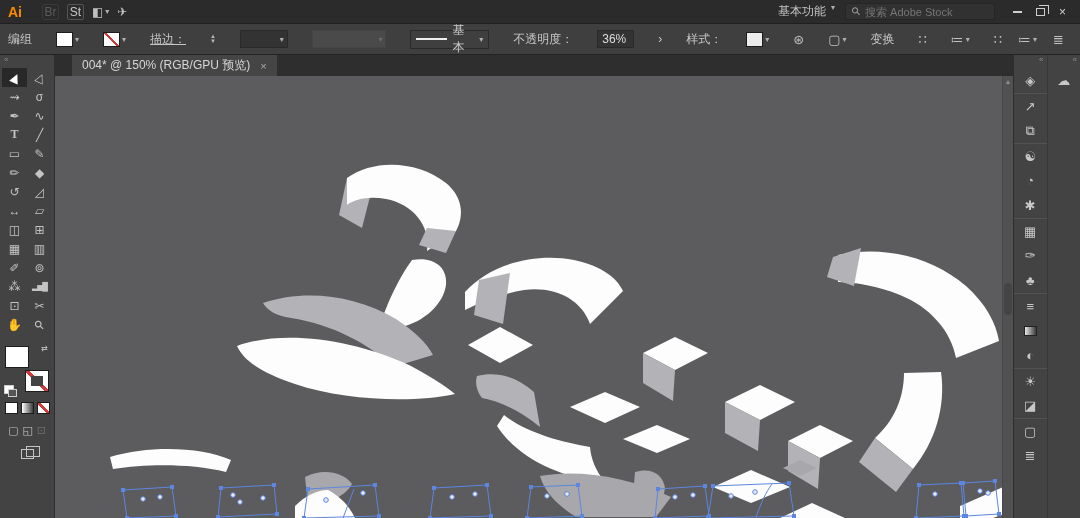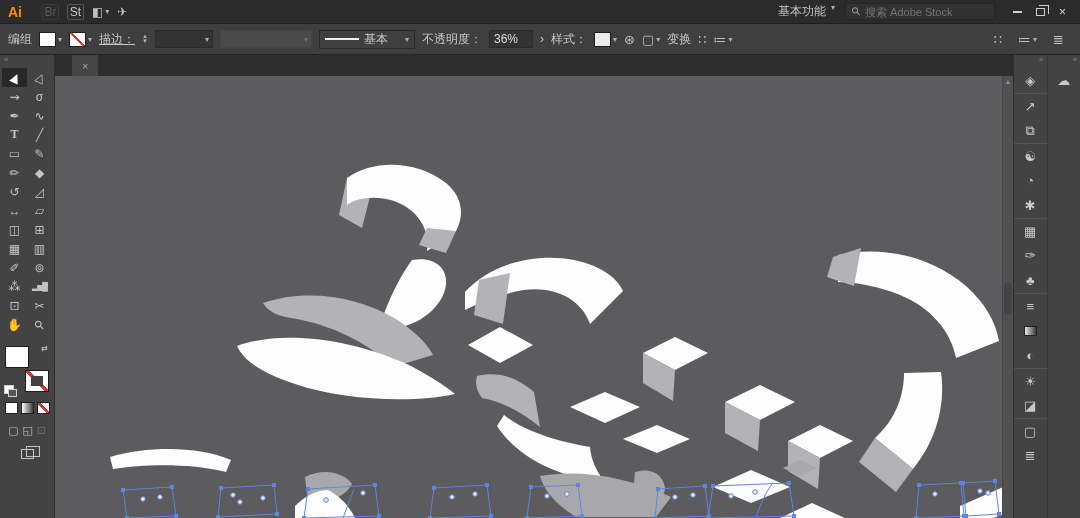--- a/index.html
+++ b/index.html
@@ -27,21 +27,21 @@
   .searchbox{display:flex;align-items:center;gap:5px;background:#313131;border:1px solid #252525;height:17px;width:150px;padding:0 6px;border-radius:2px;}
   .searchbox input{background:transparent;border:none;outline:none;color:#8a8a8a;font-size:11px;width:118px;font-family:inherit;}
   .lens{display:inline-block;transform:rotate(-45deg);color:#9a9a9a;font-size:11px;}
   .winbtns{display:flex;align-items:center;gap:14px;padding:0 8px;color:#cfcfcf;}
   .win-min{display:inline-block;width:9px;height:2px;background:#cfcfcf;}
   .dbl-box{position:relative;display:inline-block;width:9px;height:8px;border:1px solid #cfcfcf;}
   .dbl-box::before{content:"";position:absolute;top:-4px;left:2px;width:9px;height:8px;border:1px solid #cfcfcf;border-bottom:none;border-left:none;}
   .win-close{font-size:12px;}
 
   
-  .controlbar{height:31px;background:var(--ui_mid);border-bottom:1px solid #232323;display:flex;align-items:center;gap:7px;padding:0 8px;}
+  .controlbar{height:31px;background:var(--ui_mid);border-bottom:1px solid #232323;display:flex;align-items:center;gap:24px;padding:0 8px;}
   .cb-label{color:#c6c6c6;white-space:nowrap;}
   .chev{font-size:8px;color:#b0b0b0;}
   .swatch{width:17px;height:15px;border:1px solid #1d1d1d;background:#fff;display:inline-block;}
   .swatch.none{background:linear-gradient(45deg,#fff 43%,var(--none_red) 43%,var(--none_red) 57%,#fff 57%);}
   .swatch-grp{display:flex;align-items:center;gap:2px;}
   .stepper{display:flex;flex-direction:column;justify-content:center;font-size:6px;line-height:5px;color:#b5b5b5;}
   .dd-box{background:var(--input_bg);border:1px solid #2a2a2a;height:18px;display:flex;align-items:center;justify-content:flex-end;padding:0 3px;}
   .dd-box.w60{width:58px;} .dd-box.dis{width:92px;background:#4a4a4a;border-color:#444;}
   .stroke-style{width:96px;height:19px;border:1px solid #2a2a2a;background:var(--ui_mid);display:flex;align-items:center;gap:5px;padding:0 5px;}
   .line-sample{display:inline-block;width:34px;height:2px;background:#efefef;}
@@ -293,20 +293,21 @@
         <span data-name="draw-normal-icon">▢</span>
         <span data-name="draw-behind-icon">◱</span>
         <span class="dim" data-name="draw-inside-icon">⊡</span>
       </div>
       <div class="screen-mode" data-name="screen-mode-icon"></div>
     </div>
 
     <div class="center" data-name="document-area">
       <div class="tabbar" data-name="document-tabbar">
         <div class="doc-tab" data-name="document-tab">
+          <span data-name="document-tab-title">004* @ 150% (RGB/GPU 预览)</span>
           <span class="tab-close" data-name="tab-close-icon">×</span>
         </div>
       </div>
       <div class="canvas-wrap" data-name="canvas">
         <svg width="947" height="442" viewBox="0 0 947 442" data-name="canvas-artwork">
 
           <g data-name="letter-s-artwork">
             <path class="g1" d="M292,102 L322,93 L307,152 L284,139 Z"></path>
             <path class="w" d="M292,102 C318,83 362,84 391,107 C407,120 410,139 401,155 L372,175 C376,149 357,128 331,123 C314,120 300,123 292,129 Z"></path>
             <path class="g1" d="M372,152 L401,155 L391,177 L364,169 Z"></path>

